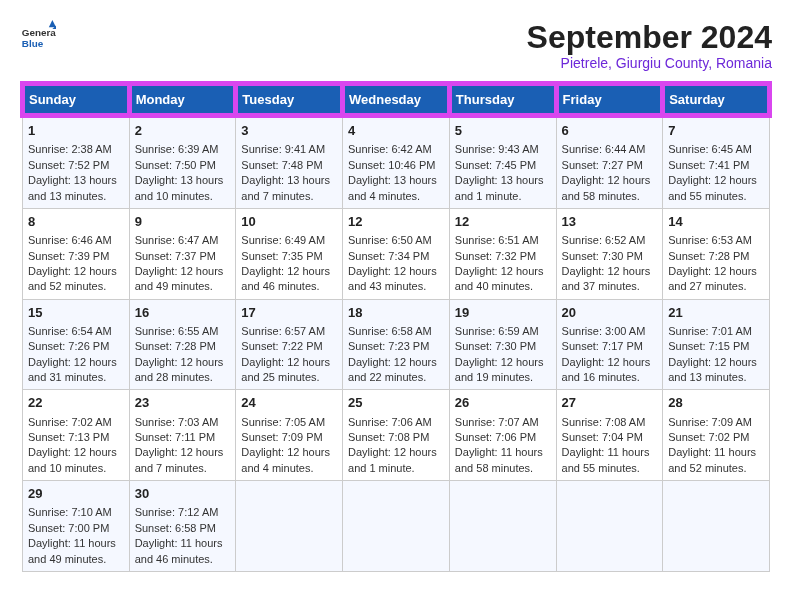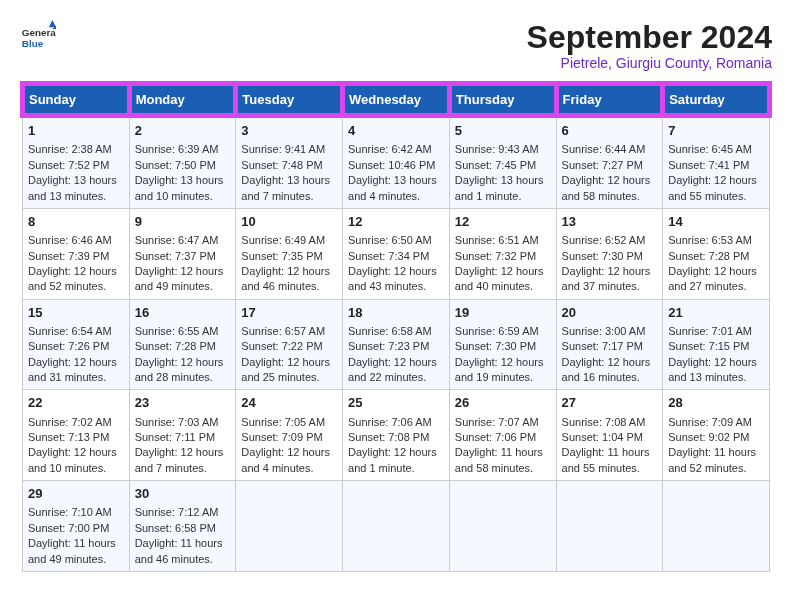--- a/index.html
+++ b/index.html
@@ -136,22 +136,22 @@
         <td><span class="day-num">19</span><span>Sunrise: 6:59 AM</span><br><span>Sunset: 7:30 PM</span><br><span>Daylight: 12 hours</span><br><span>and 19 minutes.</span></td>
         <td><span class="day-num">20</span><span>Sunrise: 3:00 AM</span><br><span>Sunset: 7:17 PM</span><br><span>Daylight: 12 hours</span><br><span>and 16 minutes.</span></td>
         <td><span class="day-num">21</span><span>Sunrise: 7:01 AM</span><br><span>Sunset: 7:15 PM</span><br><span>Daylight: 12 hours</span><br><span>and 13 minutes.</span></td>
       </tr>
       <tr>
         <td><span class="day-num">22</span><span>Sunrise: 7:02 AM</span><br><span>Sunset: 7:13 PM</span><br><span>Daylight: 12 hours</span><br><span>and 10 minutes.</span></td>
         <td><span class="day-num">23</span><span>Sunrise: 7:03 AM</span><br><span>Sunset: 7:11 PM</span><br><span>Daylight: 12 hours</span><br><span>and 7 minutes.</span></td>
         <td><span class="day-num">24</span><span>Sunrise: 7:05 AM</span><br><span>Sunset: 7:09 PM</span><br><span>Daylight: 12 hours</span><br><span>and 4 minutes.</span></td>
         <td><span class="day-num">25</span><span>Sunrise: 7:06 AM</span><br><span>Sunset: 7:08 PM</span><br><span>Daylight: 12 hours</span><br><span>and 1 minute.</span></td>
         <td><span class="day-num">26</span><span>Sunrise: 7:07 AM</span><br><span>Sunset: 7:06 PM</span><br><span>Daylight: 11 hours</span><br><span>and 58 minutes.</span></td>
-        <td><span class="day-num">27</span><span>Sunrise: 7:08 AM</span><br><span>Sunset: 1:04 PM</span><br><span>Daylight: 11 hours</span><br><span>and 55 minutes.</span></td>
-        <td><span class="day-num">28</span><span>Sunrise: 7:09 AM</span><br><span>Sunset: 9:02 PM</span><br><span>Daylight: 11 hours</span><br><span>and 52 minutes.</span></td>
+        <td><span class="day-num">27</span><span>Sunrise: 7:08 AM</span><br><span>Sunset: 7:04 PM</span><br><span>Daylight: 11 hours</span><br><span>and 55 minutes.</span></td>
+        <td><span class="day-num">28</span><span>Sunrise: 7:09 AM</span><br><span>Sunset: 7:02 PM</span><br><span>Daylight: 11 hours</span><br><span>and 52 minutes.</span></td>
       </tr>
       <tr>
         <td><span class="day-num">29</span><span>Sunrise: 7:10 AM</span><br><span>Sunset: 7:00 PM</span><br><span>Daylight: 11 hours</span><br><span>and 49 minutes.</span></td>
         <td><span class="day-num">30</span><span>Sunrise: 7:12 AM</span><br><span>Sunset: 6:58 PM</span><br><span>Daylight: 11 hours</span><br><span>and 46 minutes.</span></td>
         <td class="empty-cell"></td>
         <td class="empty-cell"></td>
         <td class="empty-cell"></td>
         <td class="empty-cell"></td>
         <td class="empty-cell"></td>
       </tr>

